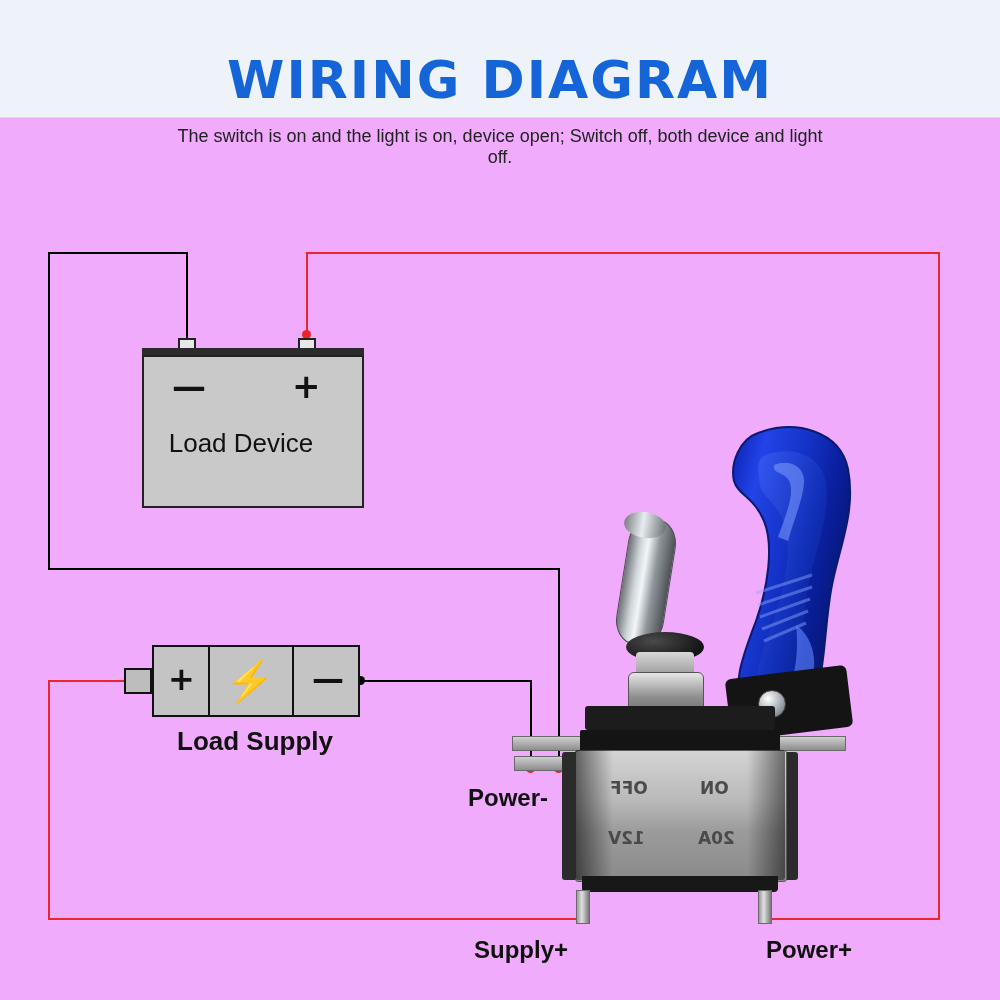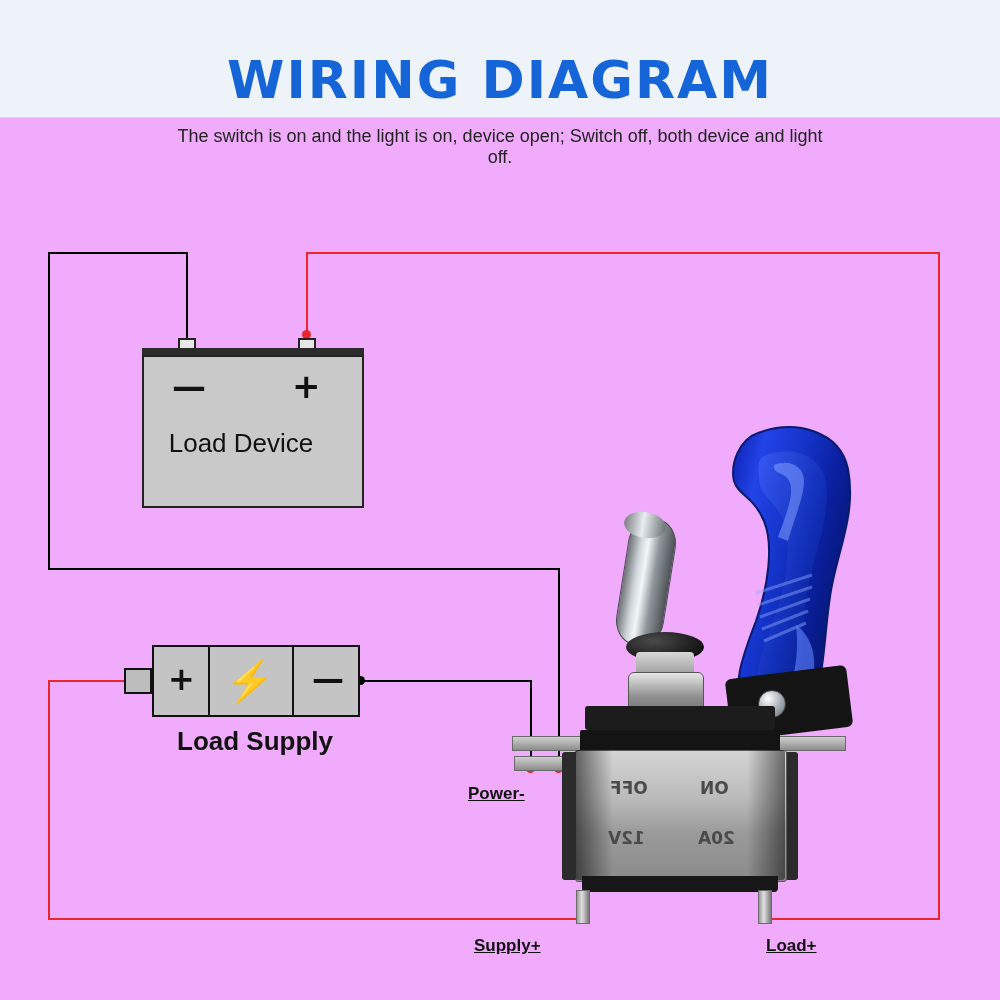--- a/index.html
+++ b/index.html
@@ -146,25 +146,24 @@
     width: 270px;
     text-align: center;
     font-size: 26px;
     font-weight: bold;
     color: #111;
   }
 
   
   .pin-label {
     position: absolute;
-    font-size: 17px;
+    font-size: 24px;
     font-weight: bold;
     color: #111;
     white-space: nowrap;
-    text-decoration: underline;
   }
 
   
   .switch-wrap {
     position: absolute;
     left: 500px; top: 400px;
     width: 450px; height: 560px;
   }
   .sw-body {
     position: absolute;
@@ -355,21 +354,21 @@
   <div class="batt-box"></div>
   <div class="batt-divider" style="left:208px;"></div>
   <div class="batt-divider" style="left:292px;"></div>
   <div class="batt-sign" style="left:168px; top:660px;">+</div>
   <div class="bolt">⚡</div>
   <div class="batt-sign" style="left:312px; top:660px;">—</div>
   <div class="power-label">Load Supply</div>
 
   <div class="pin-label" style="left:468px; top:784px;">Power-</div>
   <div class="pin-label" style="left:474px; top:936px;">Supply+</div>
-  <div class="pin-label" style="left:766px; top:936px;">Load+</div>
+  <div class="pin-label" style="left:766px; top:936px;">Power+</div>
 
   <div class="switch-wrap">
 
     <svg class="cover-main" viewBox="0 0 160 310">
       <defs>
         <linearGradient id="blueGrad" x1="0" y1="0" x2="1" y2="0.6">
           <stop offset="0%" stop-color="#0c1fb0"></stop>
           <stop offset="22%" stop-color="#2244e8"></stop>
           <stop offset="48%" stop-color="#1433c8"></stop>
           <stop offset="72%" stop-color="#0a1f9e"></stop>

